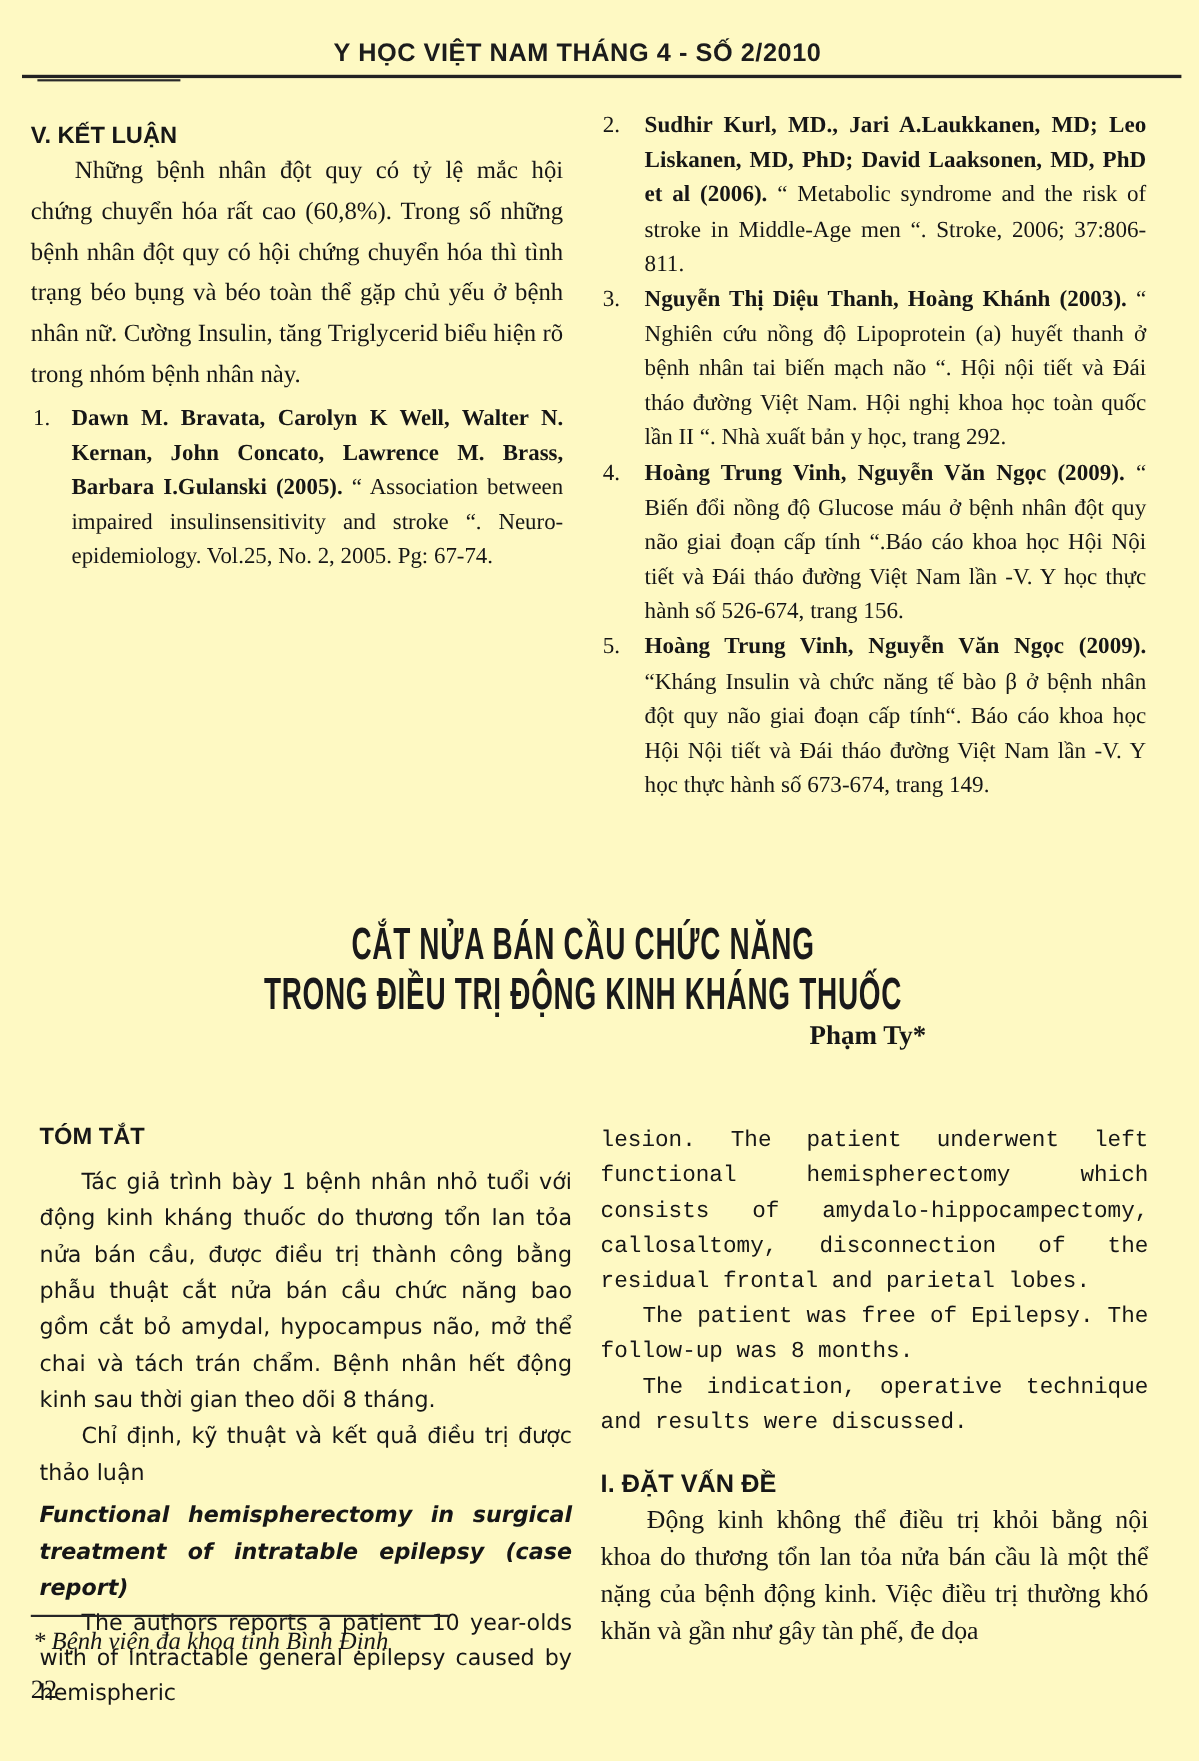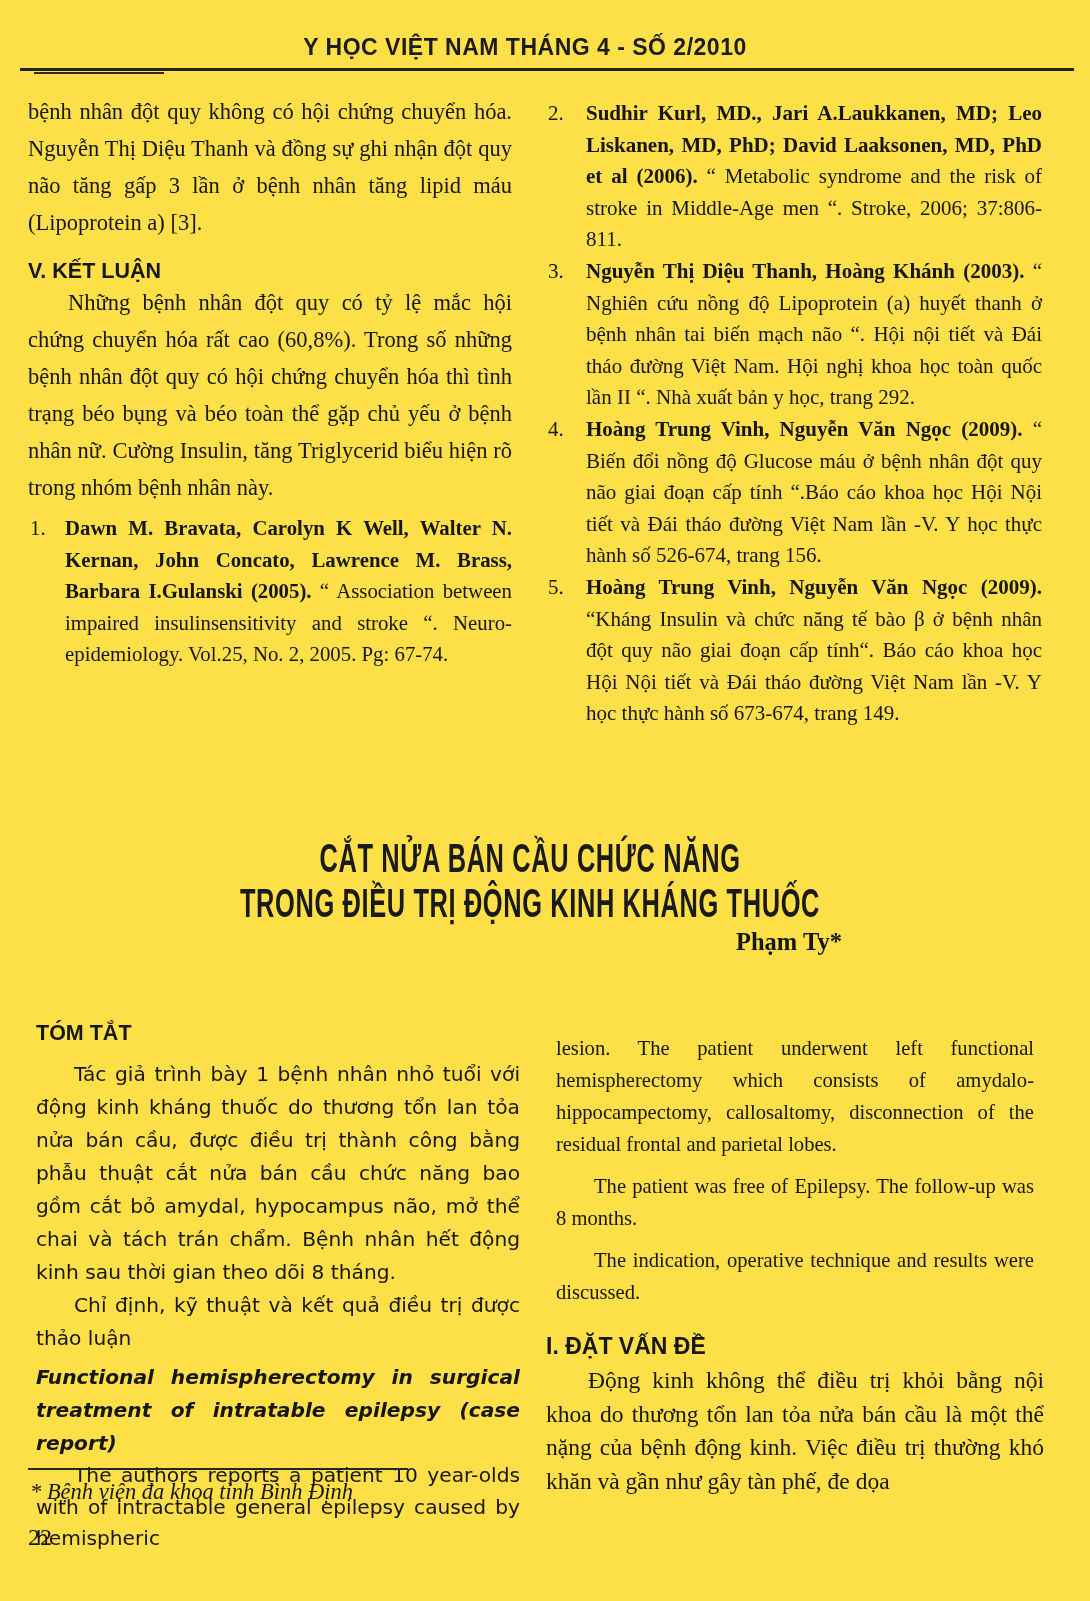--- a/index.html
+++ b/index.html
@@ -5,21 +5,21 @@
   html, body { margin: 0; padding: 0; }
   body {
     width: 1090px; height: 1601px;
     background: #f5f5f2;
     font-family: "Liberation Serif", "DejaVu Serif", serif;
     color: #161616;
   }
   .page {
     position: relative;
     width: 1090px; height: 1601px;
-    background: #fde047;
+    background: #fef9c3;
     overflow: hidden;
   }
 
   
   .journal-header {
     position: absolute; top: 34px; left: 0; right: 40px;
     text-align: center;
     font-family: "Liberation Sans", sans-serif;
     font-weight: bold; font-size: 23px; letter-spacing: 0.5px;
     color: #1c1c1c;
@@ -94,23 +94,23 @@
   .summary-heading { margin-top: 22px; }
   .summary-title {
     font-family: "DejaVu Sans", sans-serif;
     font-weight: bold; font-size: 20.8px; line-height: 31px;
     text-align: center; margin: 6px 0 0 0 !important; text-indent: 0 !important; font-style: italic;
   }
   .col-bl .eng { line-height: 31.5px; }
 
   .col-br { position: absolute; left: 546px; top: 1022px; width: 498px; }
   .col-br .sans-para {
-    font-family: Liberation Serif, serif;
+    font-family: Liberation Mono, monospace;
     font-size: 20.6px; line-height: 32px;
-    text-align: justify; margin: 10px;
+    text-align: justify; margin: 0;
   }
   .col-br .sans-para.indent { text-indent: 38px; }
   .col-br .intro-heading { margin-top: 25px; font-size: 23px; }
   .col-br .intro-body {
     font-size: 23.5px; line-height: 33.5px;
     text-align: justify; margin: 5px 0 0 0; text-indent: 42px;
   }
 
   
   .footnote-rule {
@@ -129,21 +129,20 @@
 </style>
 </head>
 <body>
 
 <div class="page">
 
   <div class="journal-header">Y HỌC VIỆT NAM THÁNG 4 - SỐ 2/2010</div>
   <div class="header-rule"></div>
 
   <div class="col-tl">
-    <p class="serif-body">bệnh nhân đột quy không có hội chứng chuyển hóa. Nguyễn Thị Diệu Thanh và đồng sự ghi nhận đột quy não tăng gấp 3 lần ở bệnh nhân tăng lipid máu (Lipoprotein a) [3].</p>
 
     <h3 class="sans-heading">V. KẾT LUẬN</h3>
     <p class="serif-body indent">Những bệnh nhân đột quy có tỷ lệ mắc hội chứng chuyển hóa rất cao (60,8%). Trong số những bệnh nhân đột quy có hội chứng chuyển hóa thì tình trạng béo bụng và béo toàn thể gặp chủ yếu ở bệnh nhân nữ. Cường Insulin, tăng Triglycerid biểu hiện rõ trong nhóm bệnh nhân này.</p>
 
     <ol class="ref-list">
       <li class="ref-item">
         <span class="ref-num">1.</span><span class="ref-authors">Dawn M. Bravata, Carolyn K Well, Walter N. Kernan, John Concato, Lawrence M. Brass, Barbara I.Gulanski (2005).</span> <span>“ Association between impaired insulinsensitivity and stroke “. Neuro-epidemiology. Vol.25, No. 2, 2005. Pg: 67-74.</span>
       </li>
     </ol>
   </div>

